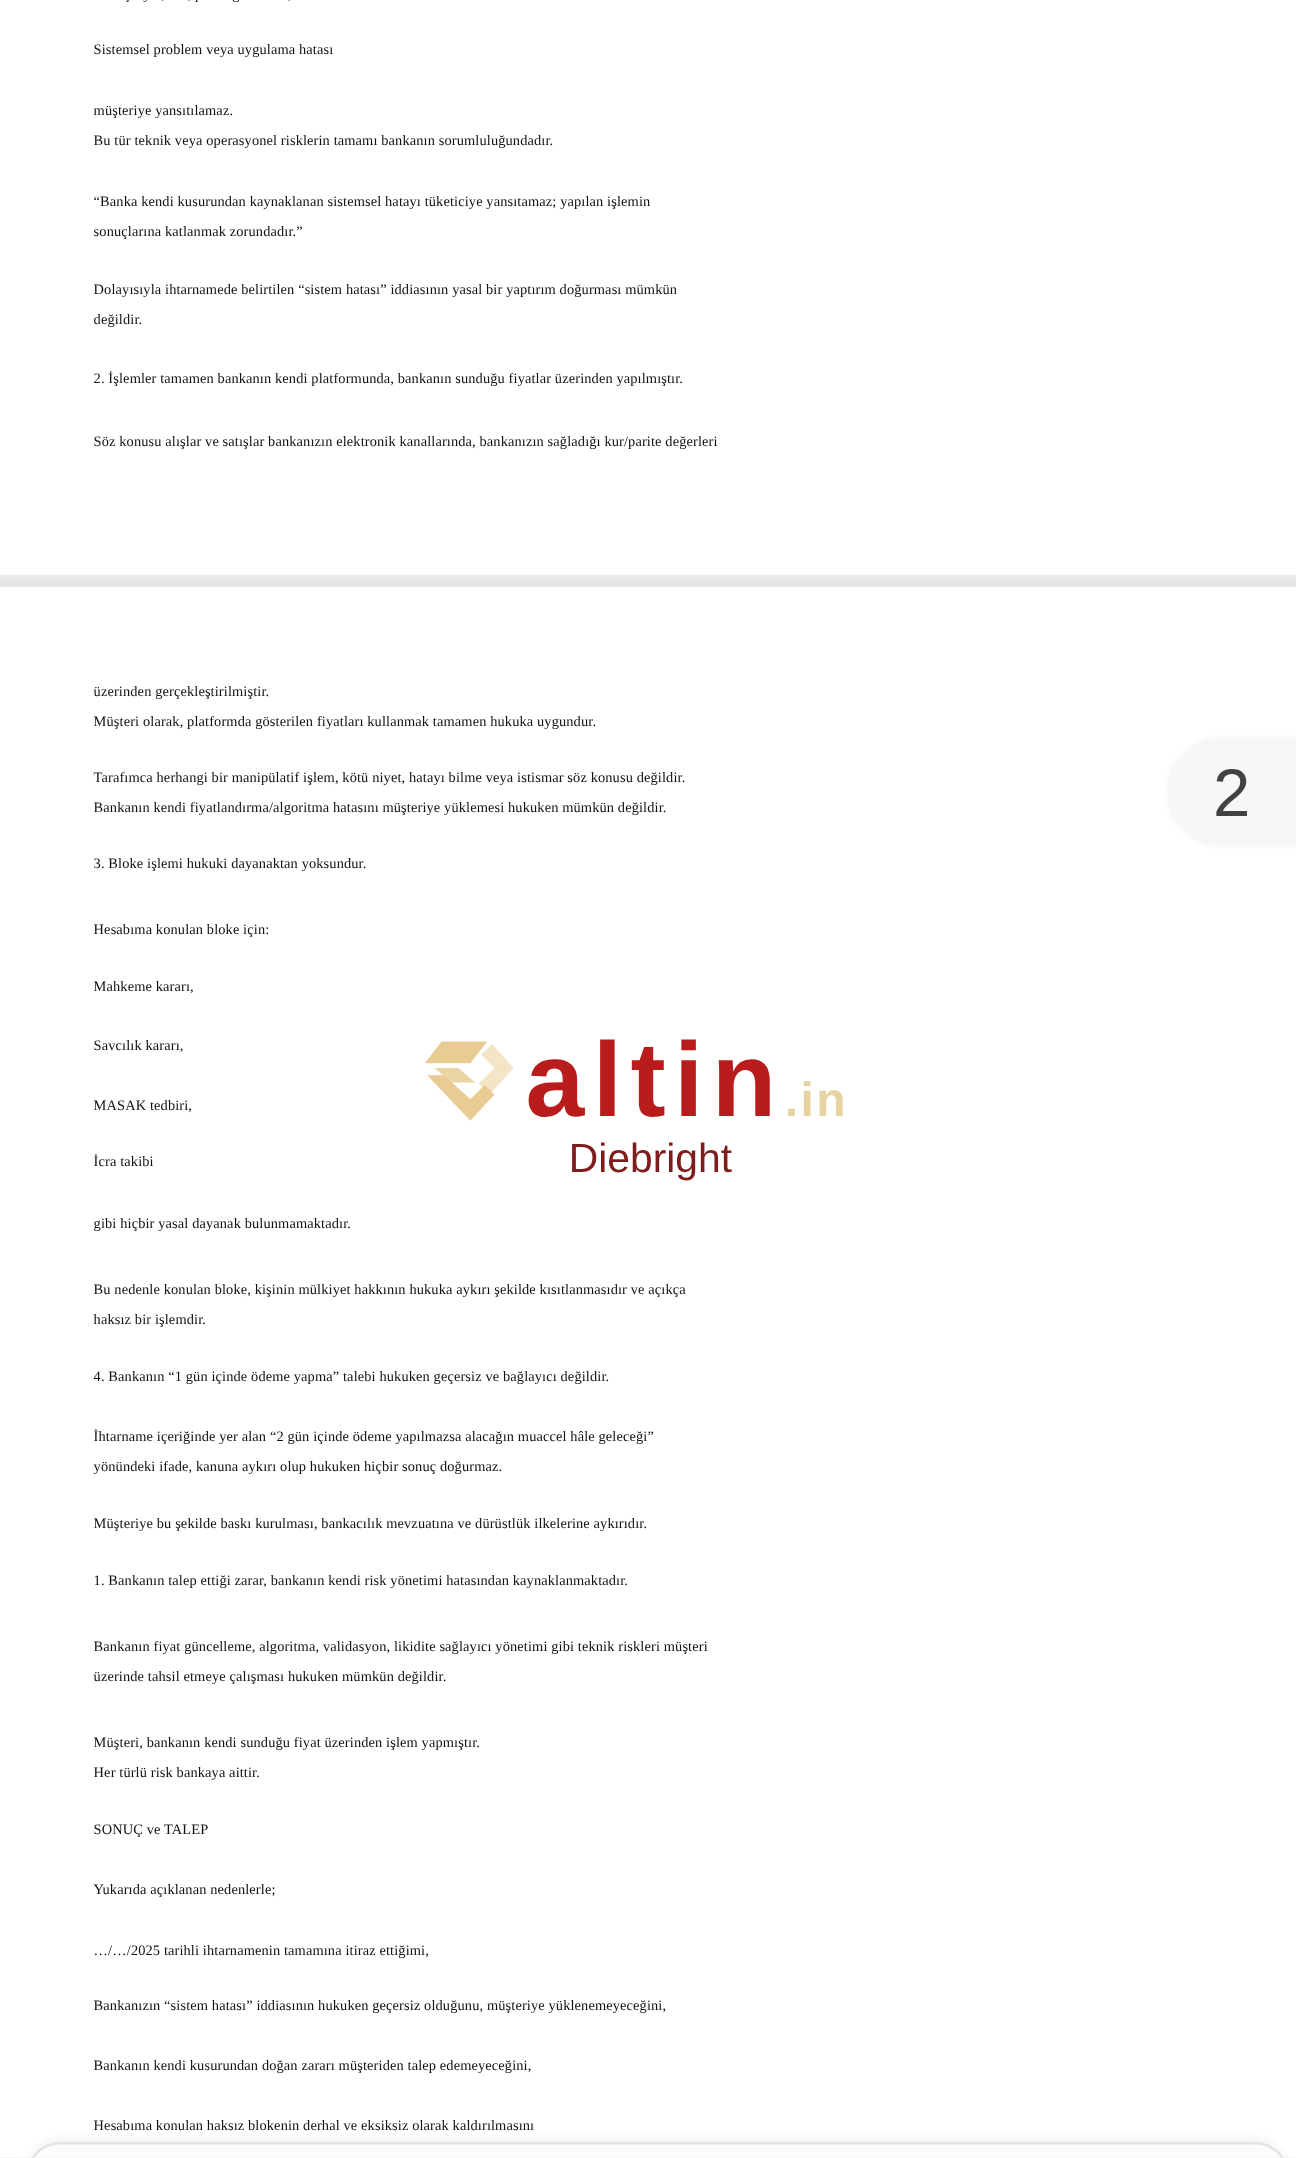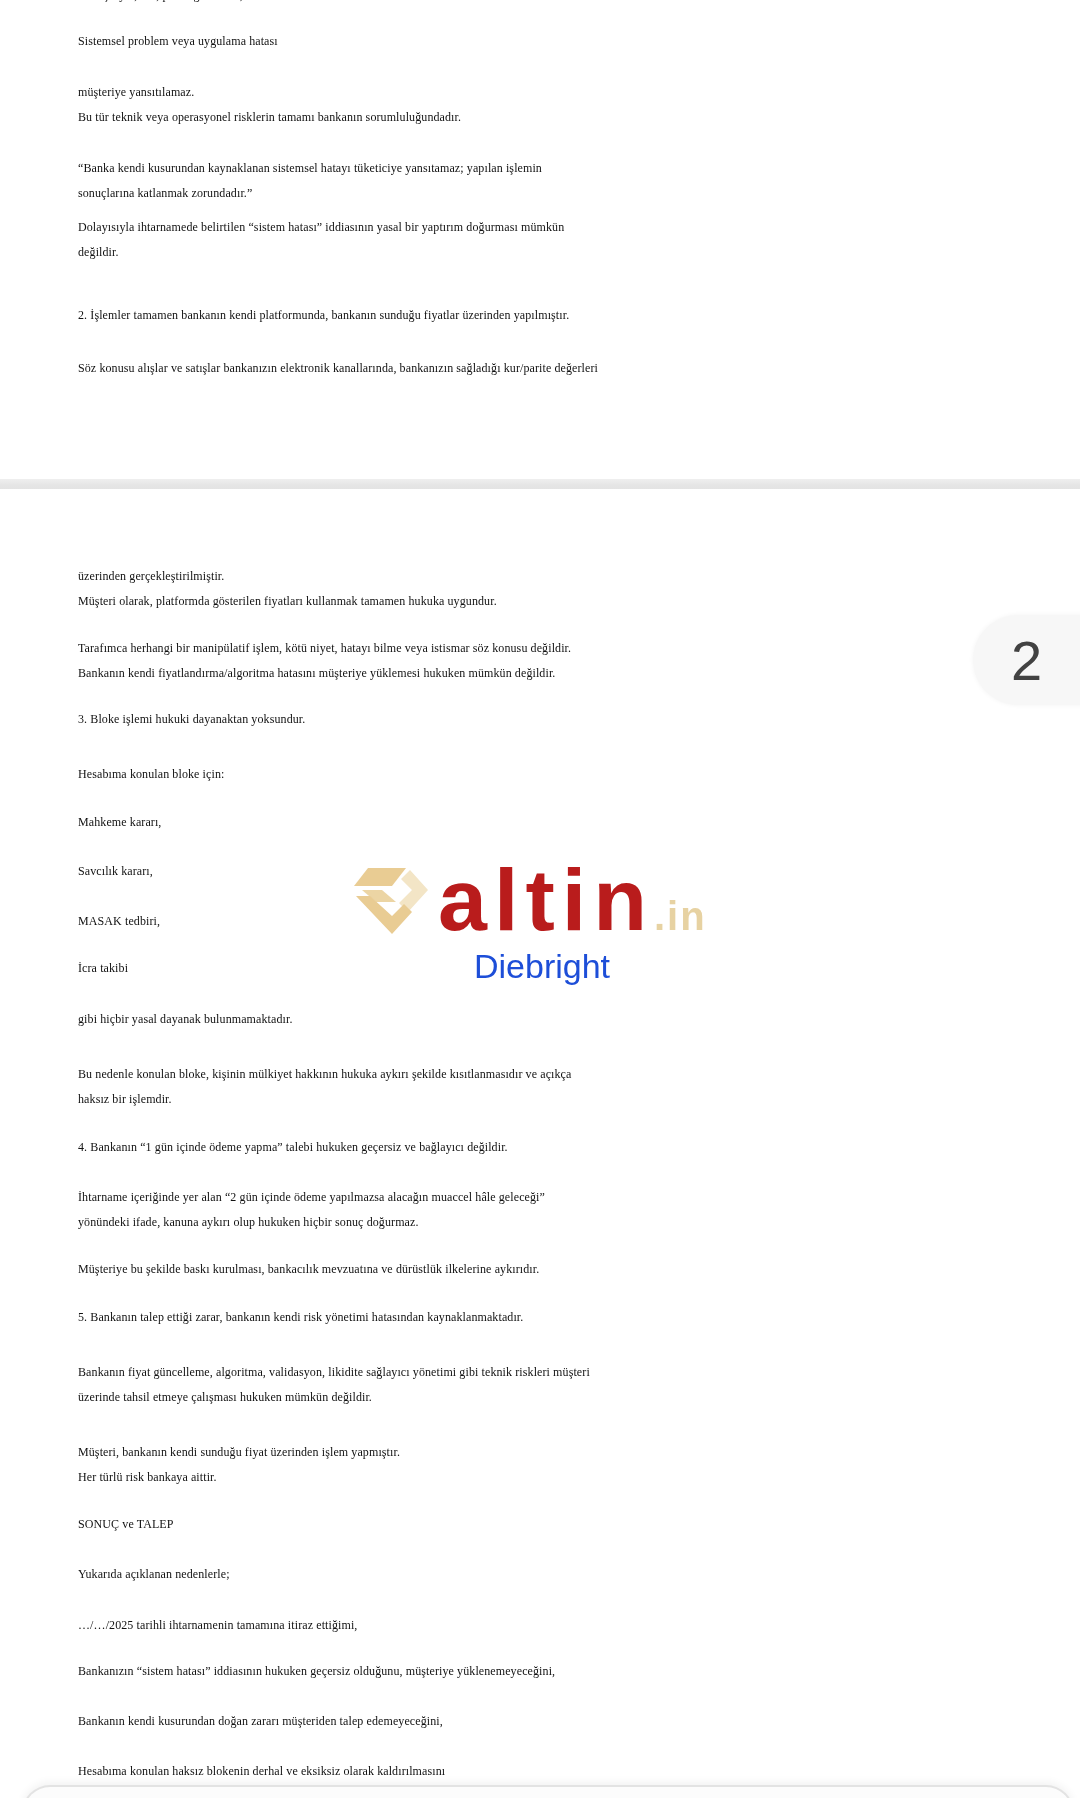--- a/index.html
+++ b/index.html
@@ -24,21 +24,21 @@
   .wm-brandline{
     left:438px;top:856px;height:90px;
     font-family:"Liberation Sans","DejaVu Sans",sans-serif;
     font-weight:bold;line-height:1;white-space:nowrap;
   }
   .wm-brand{font-size:88px;letter-spacing:7px;color:#b91c1c;}
   .wm-tld{font-size:40px;letter-spacing:2px;color:#e7d2a2;margin-top:17px;}
   .wm-sub{
     left:352px;top:946px;width:380px;text-align:center;
     font-family:"Liberation Sans","DejaVu Sans",sans-serif;
-    font-size:34px;line-height:40px;color:#1d4ed8;
+    font-size:34px;line-height:40px;color:#7f1d1d;
   }
   
   .page-badge{
     position:absolute;left:973px;top:615px;width:127px;height:90px;
     background:#f7f7f7;border-radius:45px 0 0 45px;
     box-shadow:0 0 5px rgba(0,0,0,0.05);
     display:flex;align-items:center;justify-content:center;
     padding-right:20px;box-sizing:border-box;
     font-family:"Liberation Sans","DejaVu Sans",sans-serif;
     font-size:56px;color:#424242;
@@ -59,21 +59,21 @@
   <div class="page p1"></div>
   <div class="page-gap"></div>
   <div class="page p2"></div>
 
   <div class="para" style="top:-17px">Yanlış fiyat, kur, parite gösterimi,</div>
   <div class="para" style="top:29px">Sistemsel problem veya uygulama hatası</div>
   <div class="para" style="top:80px">müşteriye yansıtılamaz.
 Bu tür teknik veya operasyonel risklerin tamamı bankanın sorumluluğundadır.</div>
   <div class="para" style="top:156px">“Banka kendi kusurundan kaynaklanan sistemsel hatayı tüketiciye yansıtamaz; yapılan işlemin
 sonuçlarına katlanmak zorundadır.”</div>
-  <div class="para" style="top:215px">Dolayısıyla ihtarnamede belirtilen “sistem hatası” iddiasının yasal bir yaptırım doğurması mümkün
+  <div class="para" style="top:229px">Dolayısıyla ihtarnamede belirtilen “sistem hatası” iddiasının yasal bir yaptırım doğurması mümkün
 değildir.</div>
   <div class="para" style="top:303px">2. İşlemler tamamen bankanın kendi platformunda, bankanın sunduğu fiyatlar üzerinden yapılmıştır.</div>
   <div class="para" style="top:356px">Söz konusu alışlar ve satışlar bankanızın elektronik kanallarında, bankanızın sağladığı kur/parite değerleri</div>
 
   <div class="wm wm-logo">
     <svg width="76" height="78" viewBox="0 0 76 78" xmlns="http://www.w3.org/2000/svg">
       <polygon points="16,6 54,6 40,24 2,24" fill="#e9cc93"></polygon>
       <polygon points="58,8 76,28 56,50 47,41 60,28 49,17" fill="#f3e5c6"></polygon>
       <polygon points="10,28 30,28 44,40 24,40" fill="#ecd5a4"></polygon>
       <polygon points="4,34 18,34 40,54 52,42 60,50 40,72" fill="#e9cc93"></polygon>
@@ -94,21 +94,21 @@
   <div class="para" style="top:859px">Savcılık kararı,</div>
   <div class="para" style="top:909px">MASAK tedbiri,</div>
   <div class="para" style="top:956px">İcra takibi</div>
   <div class="para" style="top:1007px">gibi hiçbir yasal dayanak bulunmamaktadır.</div>
   <div class="para" style="top:1062px">Bu nedenle konulan bloke, kişinin mülkiyet hakkının hukuka aykırı şekilde kısıtlanmasıdır ve açıkça
 haksız bir işlemdir.</div>
   <div class="para" style="top:1135px">4. Bankanın “1 gün içinde ödeme yapma” talebi hukuken geçersiz ve bağlayıcı değildir.</div>
   <div class="para" style="top:1185px">İhtarname içeriğinde yer alan “2 gün içinde ödeme yapılmazsa alacağın muaccel hâle geleceği”
 yönündeki ifade, kanuna aykırı olup hukuken hiçbir sonuç doğurmaz.</div>
   <div class="para" style="top:1257px">Müşteriye bu şekilde baskı kurulması, bankacılık mevzuatına ve dürüstlük ilkelerine aykırıdır.</div>
-  <div class="para" style="top:1305px">5. Bankanın talep ettiği zarar, bankanın kendi risk yönetimi hatasından kaynaklanmaktadır.</div>
+  <div class="para" style="top:1305px">1. Bankanın talep ettiği zarar, bankanın kendi risk yönetimi hatasından kaynaklanmaktadır.</div>
   <div class="para" style="top:1360px">Bankanın fiyat güncelleme, algoritma, validasyon, likidite sağlayıcı yönetimi gibi teknik riskleri müşteri
 üzerinde tahsil etmeye çalışması hukuken mümkün değildir.</div>
   <div class="para" style="top:1440px">Müşteri, bankanın kendi sunduğu fiyat üzerinden işlem yapmıştır.
 Her türlü risk bankaya aittir.</div>
   <div class="para" style="top:1512px">SONUÇ ve TALEP</div>
   <div class="para" style="top:1562px">Yukarıda açıklanan nedenlerle;</div>
   <div class="para" style="top:1613px">…/…/2025 tarihli ihtarnamenin tamamına itiraz ettiğimi,</div>
   <div class="para" style="top:1659px">Bankanızın “sistem hatası” iddiasının hukuken geçersiz olduğunu, müşteriye yüklenemeyeceğini,</div>
   <div class="para" style="top:1709px">Bankanın kendi kusurundan doğan zararı müşteriden talep edemeyeceğini,</div>
   <div class="para" style="top:1759px">Hesabıma konulan haksız blokenin derhal ve eksiksiz olarak kaldırılmasını</div>

